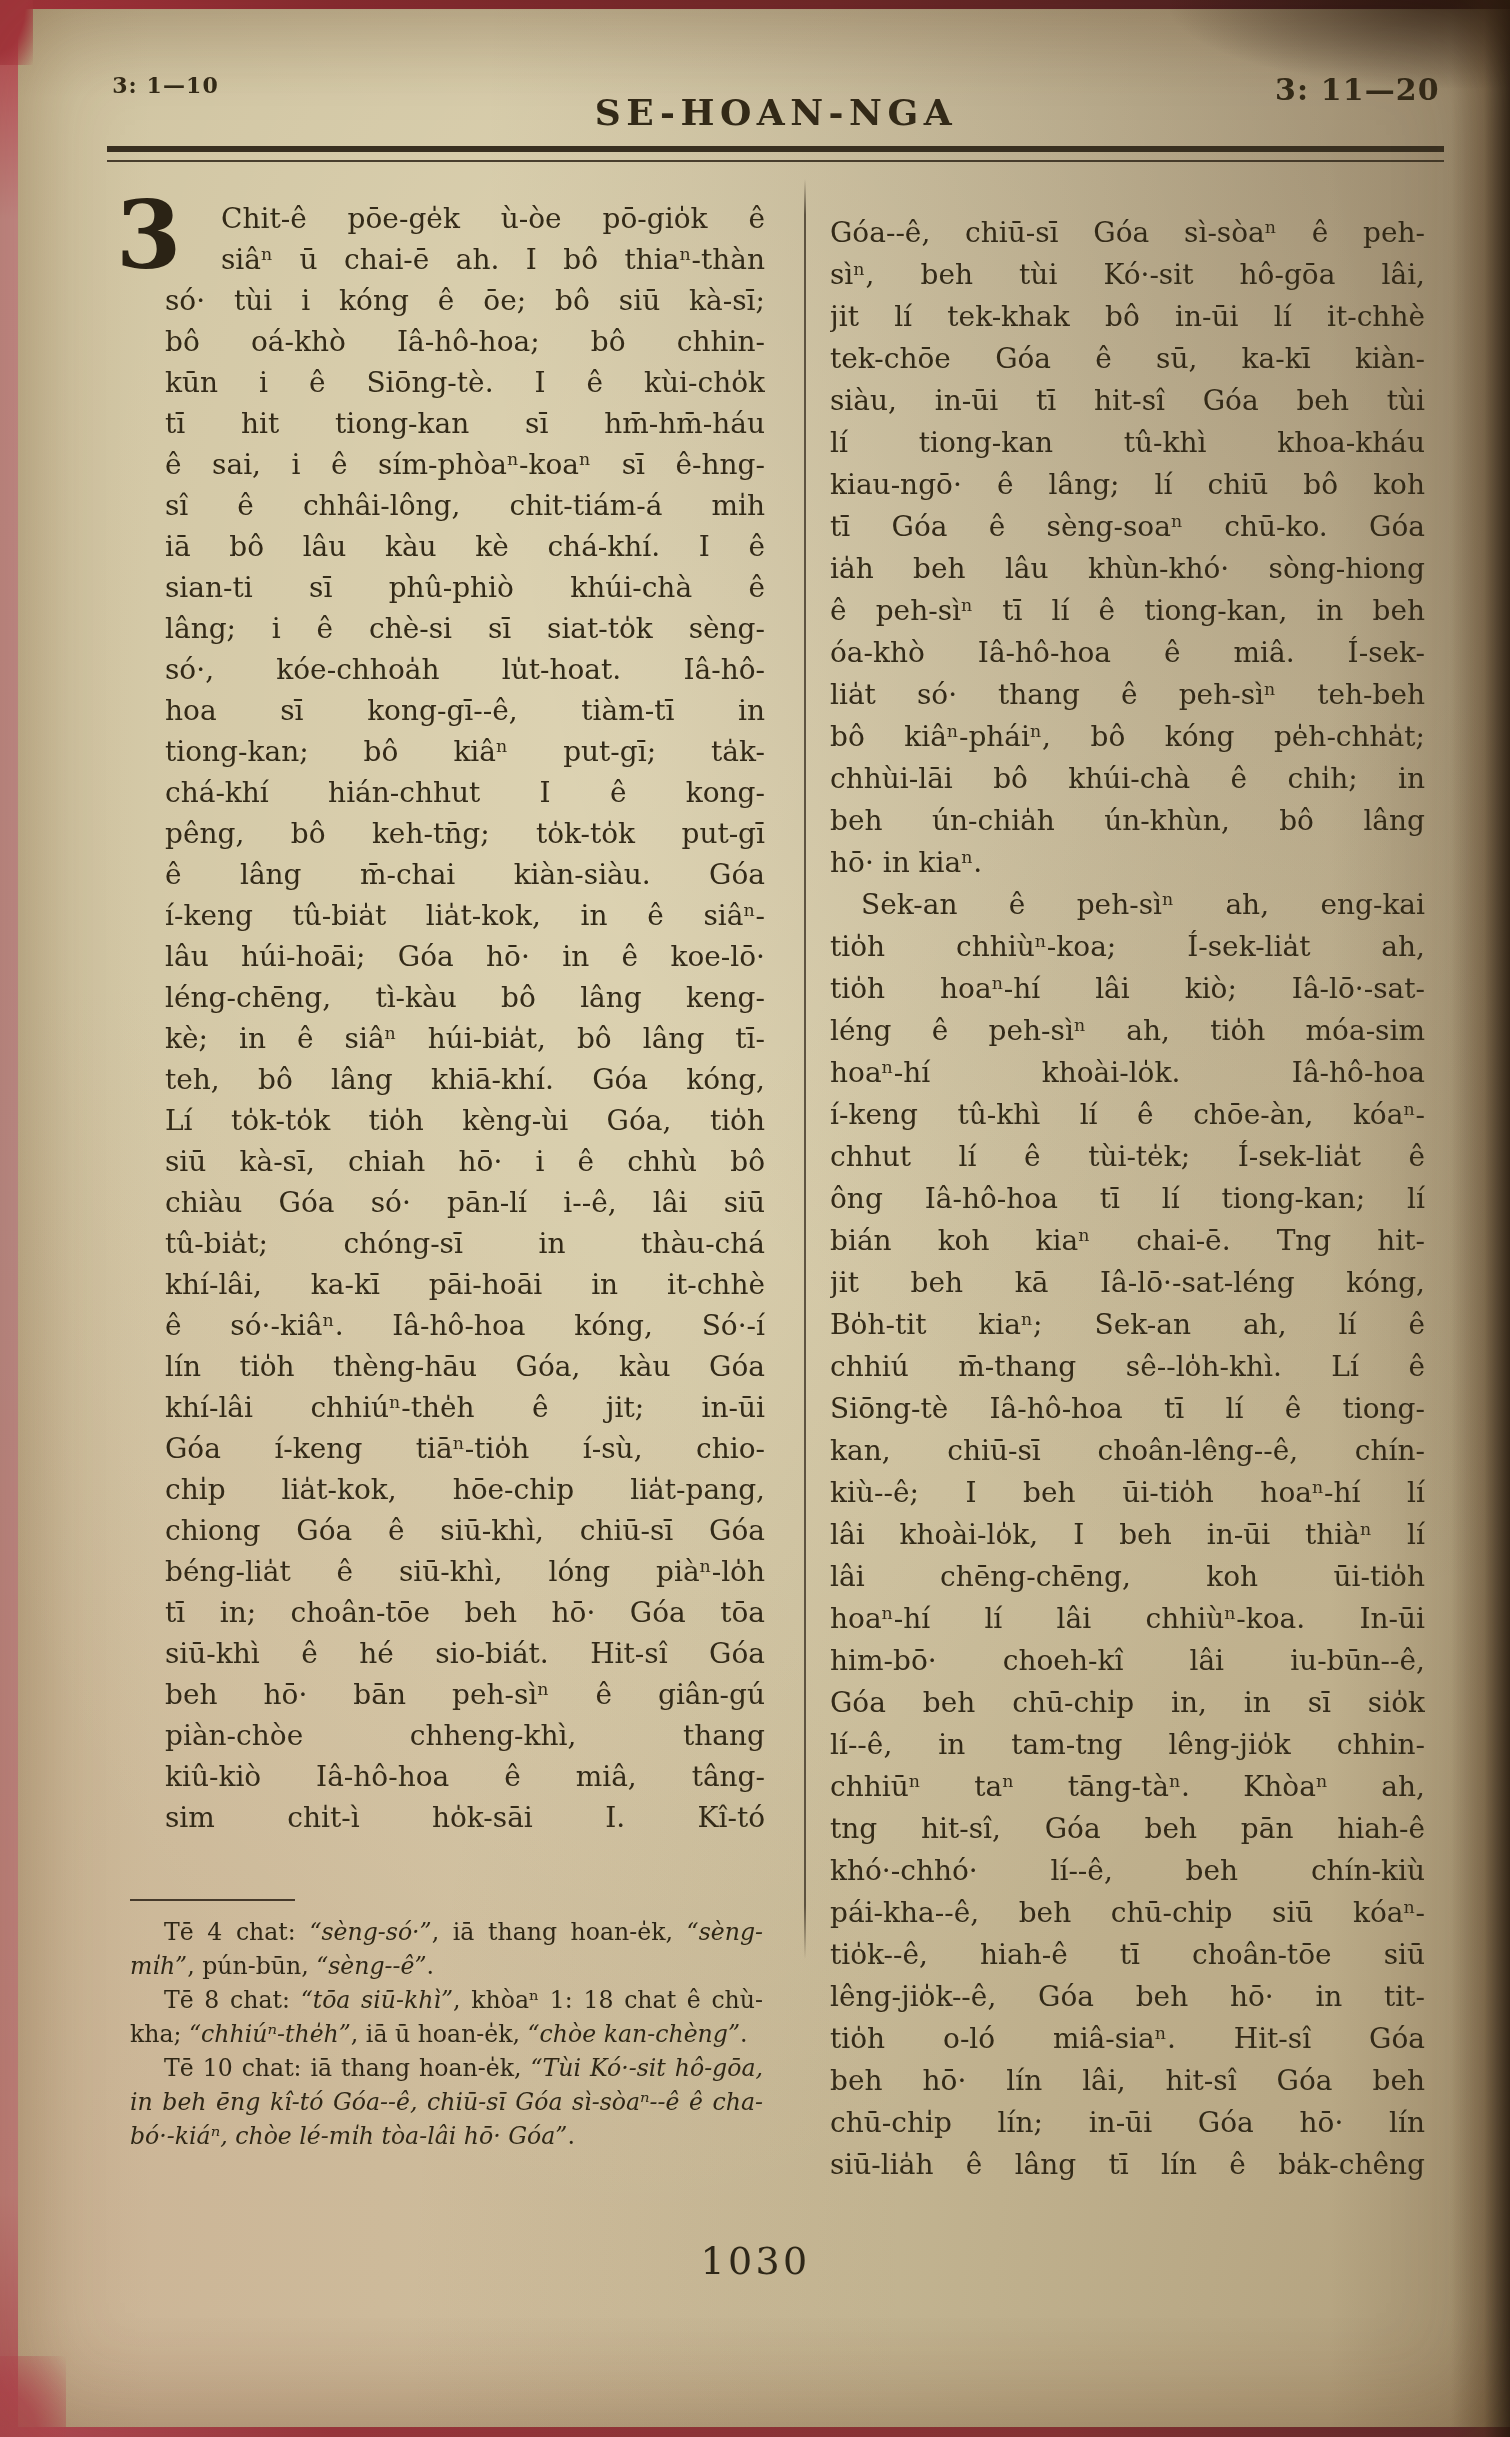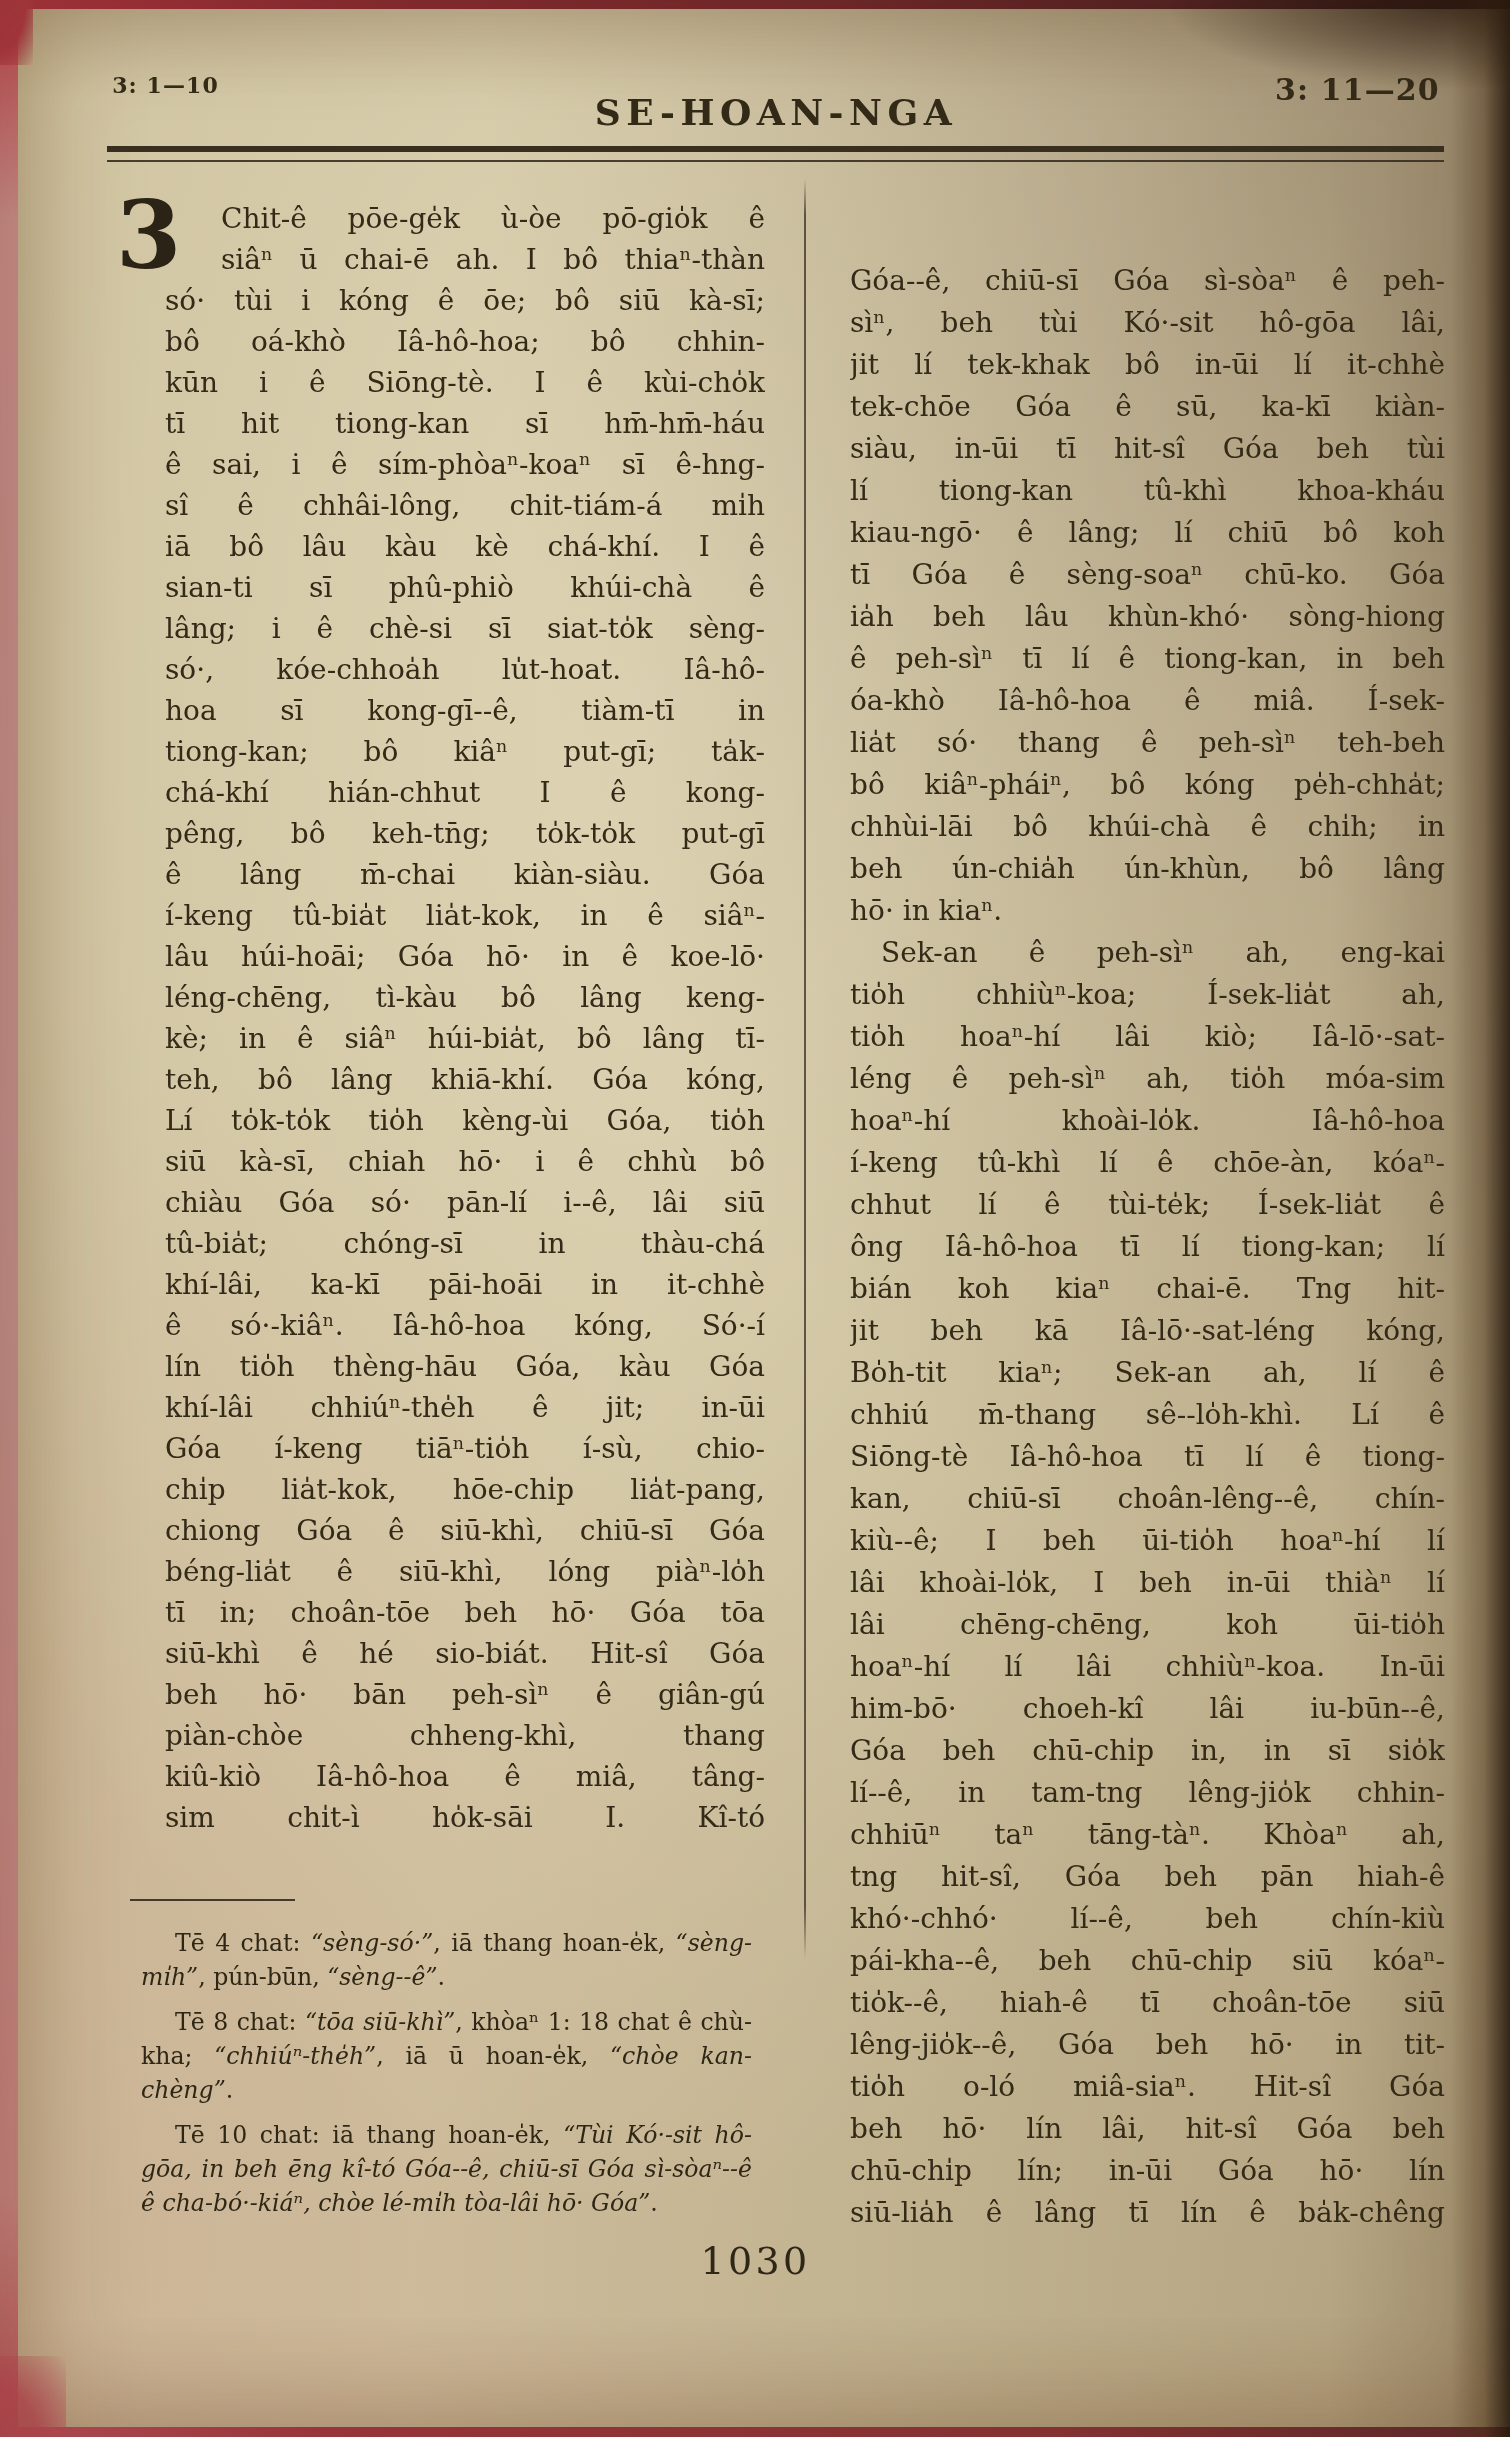--- a/index.html
+++ b/index.html
@@ -35,41 +35,41 @@
   .hdr-right{position:absolute;right:2.2px;top:10px;font-size:30px;font-weight:bold;letter-spacing:1.1px;}
   .rule{position:absolute;left:107px;width:1337px;background:var(--rule);}
   .rule-thick{top:146px;height:5.5px;}
   .rule-thin{top:160px;height:2.2px;opacity:.9;}
 
   
   .divider{position:absolute;left:804px;top:179px;width:1.6px;height:1780px;
     background:linear-gradient(to bottom, transparent, #4a4030 2%, #4a4030 97%, transparent);opacity:.85;}
   .col{position:absolute;}
   .col-left{left:165px;top:198px;width:600px;}
-  .col-right{left:850px;top:212px;width:595px;margin-top:48px;}
+  .col-right{left:830px;top:212px;width:595px;}
   .tline{
     position:relative;height:41px;line-height:41px;font-size:28px;
     text-align:justify;text-align-last:justify;overflow:hidden;color:var(--ink);
   }
   .col-right .tline{height:42px;line-height:42px;}
   .tline.end{text-align-last:left;}
   .tline.ind{padding-left:31px;}
   .tline.dc{padding-left:56px;}
   .dropcap{
     position:absolute;left:-49px;top:-4.4px;
     font-size:94px;line-height:82px;font-weight:bold;color:#2b2315;
   }
 
   
   .fn-sep{position:absolute;left:130px;top:1899px;width:165px;height:1.6px;background:#45392a;}
   .footnotes{
     position:absolute;left:130px;top:1915px;width:633px;
     font-size:23.6px;line-height:34px;text-align:justify;color:#2f2716;
   }
-  .fnote{margin:11px;text-indent:34px;}
+  .fnote{margin:0;text-indent:34px;}
   .fnote .it{font-style:italic;}
 
   .pagenum{position:absolute;left:0;top:2239px;width:1511px;text-align:center;
     font-size:38px;letter-spacing:3.3px;color:#2e2718;}
 
   
   .edge,.shadow-right,.shadow-tr,.vignette{position:absolute;pointer-events:none;}
   .edge-top{left:0;right:0;top:0;height:8.8px;
     background:linear-gradient(to right,#b03040,#8e2733 22%,#72232a 55%,#471b20 85%,#2e1215);}
   .edge-bottom{left:0;right:0;bottom:0;height:11px;

